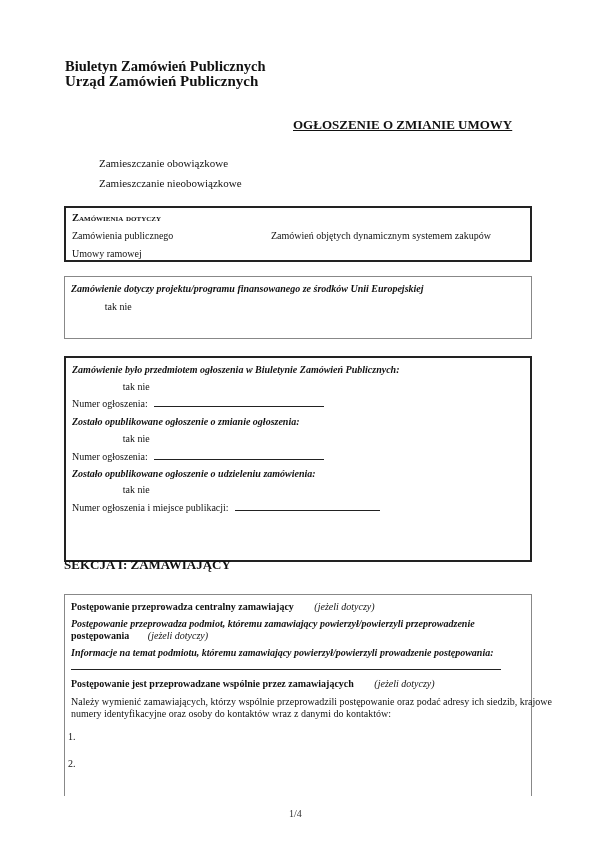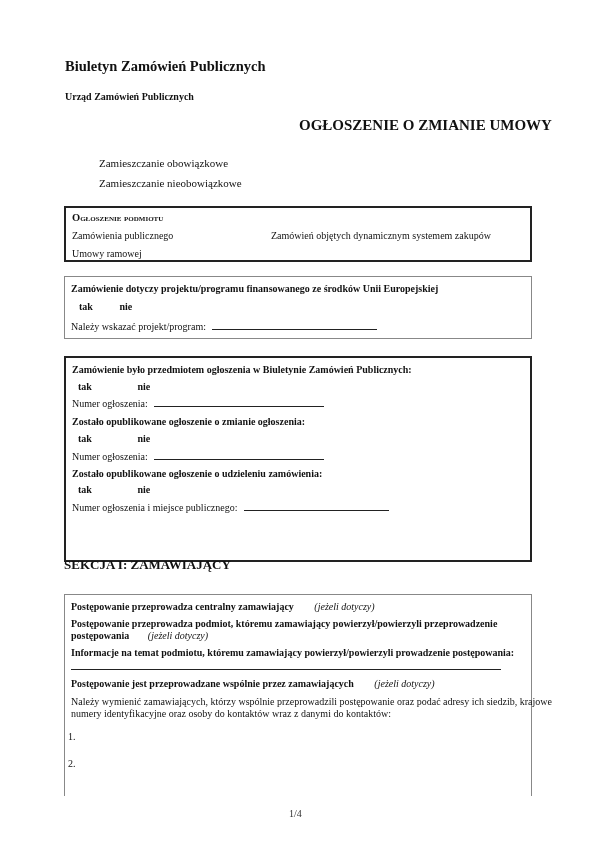--- a/index.html
+++ b/index.html
@@ -4,60 +4,56 @@
 <style>
   html, body { margin: 0; padding: 0; background: #ffffff; }
   body {
     width: 600px; height: 849px; position: relative; overflow: hidden;
     font-family: "Liberation Serif", "DejaVu Serif", serif; color: #111;
   }
   .abs { position: absolute; }
   .b { font-weight: bold; }
   .i { font-style: italic; }
   .hdr-title { left: 65px; top: 58px; font-size: 14.5px; font-weight: bold; }
-  .hdr-sub { left: 65px; top: 91px; font-size: 10px; font-weight: bold; }
-  .doc-title { left: 299px; top: 117px; font-size: 15px; font-weight: bold; }
+  .hdr-sub { left: 65px; top: 73px; font-size: 15px; font-weight: bold; }
+  .doc-title { left: 293px; top: 117px; font-size: 13px; font-weight: bold; text-decoration: underline; }
   .pub { left: 99px; font-size: 11px; font-weight: normal; }
   .box { position: absolute; left: 64px; width: 468px; box-sizing: border-box; background: #fff; }
   .box.dark { border: 2px solid #222; }
   .box.light { border: 1.5px solid #888; }
   .row { position: absolute; left: 6px; font-size: 10px; white-space: nowrap; }
-  .row.b { font-size: 10px; }
+  .row.b { font-size: 10px; font-style: italic; }
   .smallcaps { font-variant: small-caps; font-weight: bold; font-size: 10.5px; }
   .line { display: inline-block; border-bottom: 1px solid #222; vertical-align: baseline; height: 8px; }
-  .opt { display: inline-block; font-weight: bold; }
+  .opt { display: inline-block; font-weight: normal; text-align: right; }
   .section-title { left: 64px; top: 557px; font-size: 13px; font-weight: bold; }
   .page-num { left: 289px; top: 808px; font-size: 10px; color: #333; }
 </style>
 </head>
 <body>
 
 <div class="abs hdr-title">Biuletyn Zamówień Publicznych</div>
 <div class="abs hdr-sub">Urząd Zamówień Publicznych</div>
 <div class="abs doc-title">OGŁOSZENIE O ZMIANIE UMOWY</div>
 
 <div class="abs pub" style="top:157px;">Zamieszczanie obowiązkowe</div>
 <div class="abs pub" style="top:177px;">Zamieszczanie nieobowiązkowe</div>
 
 <div class="box dark" style="top:206px; height:56px;">
-  <div class="row smallcaps" style="top:4px;">Ogłoszenie podmiotu</div>
+  <div class="row smallcaps" style="top:4px;">Zamówienia dotyczy</div>
   <div class="row" style="top:22px;">Zamówienia publicznego</div>
   <div class="row" style="top:22px; left:205px;">Zamówień objętych dynamicznym systemem zakupów</div>
   <div class="row" style="top:40px;">Umowy ramowej</div>
 </div>
 
 <div class="box light" style="top:276px; height:63px;">
   <div class="row b" style="top:6px;">Zamówienie dotyczy projektu/programu finansowanego ze środków Unii Europejskiej</div>
   <div class="row" style="top:24px; left:14px;">
     <span class="opt" style="width:38px;">tak</span>
     <span class="opt">nie</span>
-  </div>
-  <div class="row" style="top:44px;">
-    <span>Należy wskazać projekt/program:</span>
-    <span class="line" style="width:165px; margin-left:4px;"></span>
   </div>
 </div>
 
 <div class="box dark" style="top:356px; height:206px;">
   <div class="row b" style="top:6px;">Zamówienie było przedmiotem ogłoszenia w Biuletynie Zamówień Publicznych:</div>
   <div class="row" style="top:23px; left:12px;">
     <span class="opt" style="width:57px;">tak</span>
     <span class="opt">nie</span>
   </div>
   <div class="row" style="top:40px;">
@@ -72,21 +68,21 @@
   <div class="row" style="top:93px;">
     <span>Numer ogłoszenia:</span>
     <span class="line" style="width:170px; margin-left:4px;"></span>
   </div>
   <div class="row b" style="top:110px;">Zostało opublikowane ogłoszenie o udzieleniu zamówienia:</div>
   <div class="row" style="top:126px; left:12px;">
     <span class="opt" style="width:57px;">tak</span>
     <span class="opt">nie</span>
   </div>
   <div class="row" style="top:144px;">
-    <span>Numer ogłoszenia i miejsce publicznego:</span>
+    <span>Numer ogłoszenia i miejsce publikacji:</span>
     <span class="line" style="width:145px; margin-left:4px;"></span>
   </div>
 </div>
 
 <div class="abs section-title">SEKCJA I: ZAMAWIAJĄCY</div>
 
 <div class="box light" style="top:594px; height:202px; border-bottom:none;text-align:center;">
   <div class="row" style="top:6px;">
     <span class="b">Postępowanie przeprowadza centralny zamawiający</span>
     <span class="i" style="margin-left:18px;">(jeżeli dotyczy)</span>

